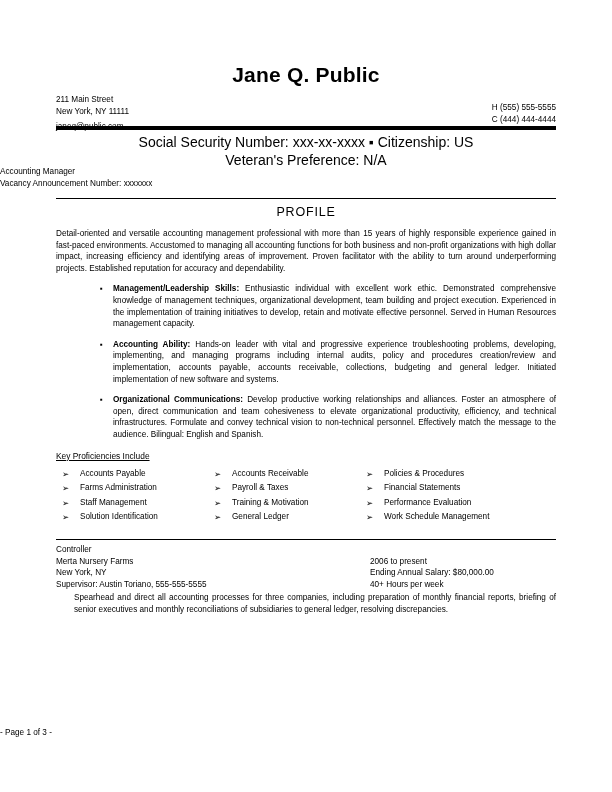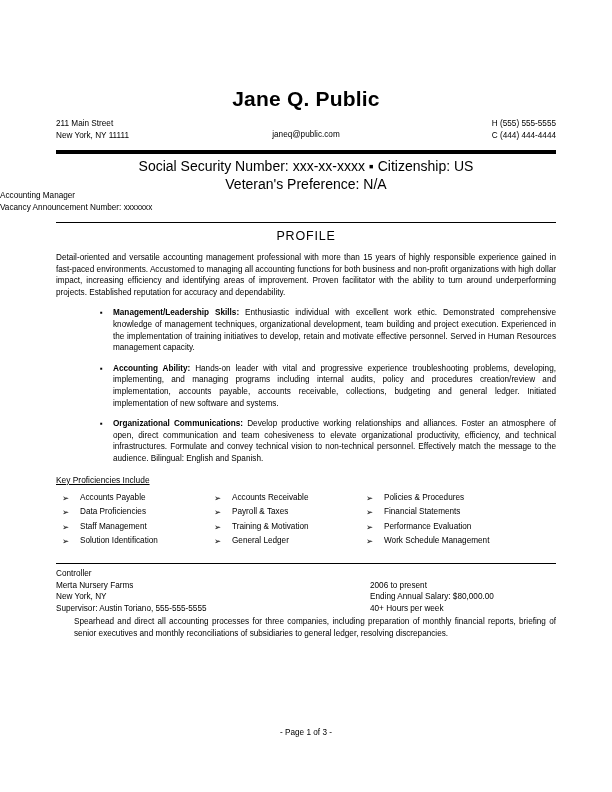--- a/index.html
+++ b/index.html
@@ -24,46 +24,45 @@
     background: #fff;
   }
 
   
   .name {
     text-align: center;
     font-size: 21px;
     font-weight: bold;
     letter-spacing: 0.2px;
     margin: 0;
-    padding-top: 86px;
+    padding-top: 62px;
     line-height: 26px;
     color: #000;
   }
 
   .contact-row {
     position: relative;
     margin: 6px 56px 0 56px;
     height: 30px;
     font-size: 8.2px;
     line-height: 11.5px;
     color: #000;
   }
   .contact-left {
     position: absolute;
     left: 0; top: 0;
     text-align: left;
   }
   .contact-center {
     position: absolute;
-    left: 0; right: 0; top: 11px;
-    text-align: center;
+    left: 0; right: 0; top: 27px;
   }
   .contact-right {
     position: absolute;
-    right: 0; top: 0;
+    right: 0; top: 8px;
     text-align: right;
   }
 
   .rule-thick {
     margin: 2px 56px 0 56px;
     height: 4px;
     background: #000;
   }
   .rule-thin {
     margin: 0 56px;
@@ -183,21 +182,20 @@
     font-size: 8.2px;
     line-height: 11.6px;
     text-align: justify;
     color: #000;
   }
 
   .footer {
     position: absolute;
     left: 0; right: 0;
     top: 728px;
-    text-align: center;
     font-size: 8.2px;
     color: #000;
   }
 </style>
 </head>
 <body>
 
 <div class="page">
 
   <h1 class="name">Jane Q. Public</h1>
@@ -244,21 +242,21 @@
       <b>Organizational Communications:</b><span> Develop productive working relationships and alliances. Foster an atmosphere of open, direct communication and team cohesiveness to elevate organizational productivity, efficiency, and technical infrastructures. Formulate and convey technical vision to non-technical personnel. Effectively match the message to the audience. Bilingual: English and Spanish.</span>
     </li>
   </ul>
 
   <div class="prof-head">Key Proficiencies Include</div>
 
   <div class="prof-grid">
     <div class="prof-item"><span class="arrow">➢</span><span>Accounts Payable</span></div>
     <div class="prof-item"><span class="arrow">➢</span><span>Accounts Receivable</span></div>
     <div class="prof-item"><span class="arrow">➢</span><span>Policies &amp; Procedures</span></div>
-    <div class="prof-item"><span class="arrow">➢</span><span>Data  Proficiencies</span></div>
+    <div class="prof-item"><span class="arrow">➢</span><span>Farms  Administration</span></div>
     <div class="prof-item"><span class="arrow">➢</span><span>Payroll &amp; Taxes</span></div>
     <div class="prof-item"><span class="arrow">➢</span><span>Financial Statements</span></div>
     <div class="prof-item"><span class="arrow">➢</span><span>Staff Management</span></div>
     <div class="prof-item"><span class="arrow">➢</span><span>Training &amp; Motivation</span></div>
     <div class="prof-item"><span class="arrow">➢</span><span>Performance Evaluation</span></div>
     <div class="prof-item"><span class="arrow">➢</span><span>Solution Identification</span></div>
     <div class="prof-item"><span class="arrow">➢</span><span>General Ledger</span></div>
     <div class="prof-item"><span class="arrow">➢</span><span>Work Schedule Management</span></div>
   </div>
 

